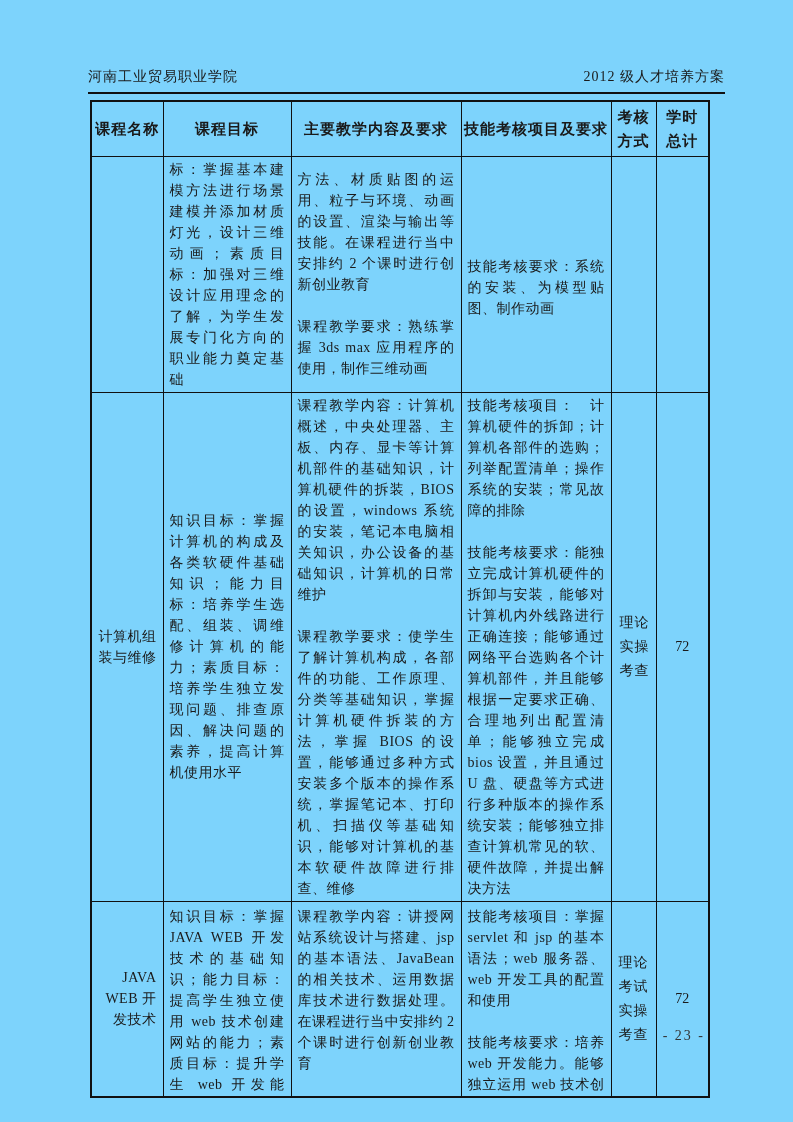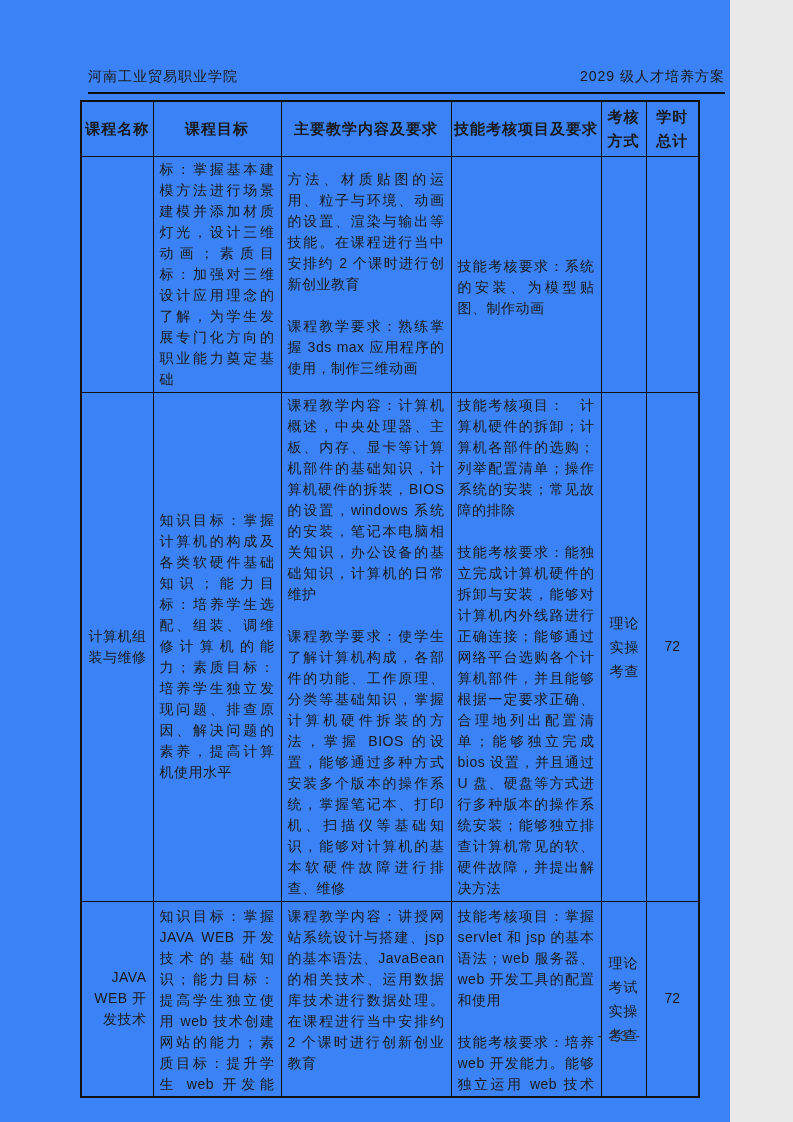--- a/index.html
+++ b/index.html
@@ -1,34 +1,34 @@
 <!DOCTYPE html>
 <html><head>
 <meta charset="utf-8">
 <style>
   html,body{margin:0;padding:0;background:#e8e8e8;}
   .page{
     position:relative;
-    width:730px;height:1122px;
-    background:#3b82f6;
-    font-family:Liberation Sans, sans-serif;
+    width:793px;height:1122px;
+    background:#7dd3fc;
+    font-family:Liberation Serif, serif;
     color:#1a1a1a;
     overflow:hidden;
   }
   .doc-header{
     position:absolute;left:88px;top:68px;width:637px;
     display:flex;justify-content:space-between;
     font-size:14px;letter-spacing:1px;
   }
   .header-rule{
     position:absolute;left:88px;top:92px;width:637px;
     border-top:2.5px solid #111;
   }
   table.curriculum{
-    position:absolute;left:80px;top:100px;
+    position:absolute;left:90px;top:100px;
     border-collapse:collapse;table-layout:fixed;
     width:618px;
     border:2px solid #111;
   }
   table.curriculum th, table.curriculum td{
     border:1px solid #111;
     padding:2px 6px;
     font-size:14px;
     line-height:21px;
     vertical-align:middle;
@@ -61,21 +61,21 @@
     font-size:14px;letter-spacing:2px;color:#333;text-align:right;
   }
 </style>
 </head>
 <body>
 
 <div class="page">
 
   <div class="doc-header">
     <span>河南工业贸易职业学院</span>
-    <span>2029 级人才培养方案</span>
+    <span>2012 级人才培养方案</span>
   </div>
   <div class="header-rule"></div>
 
   <table class="curriculum">
     <colgroup>
       <col style="width:72px">
         <col style="width:128px">
         <col style="width:170px">
       <col style="width:150px">
         <col style="width:45px">

